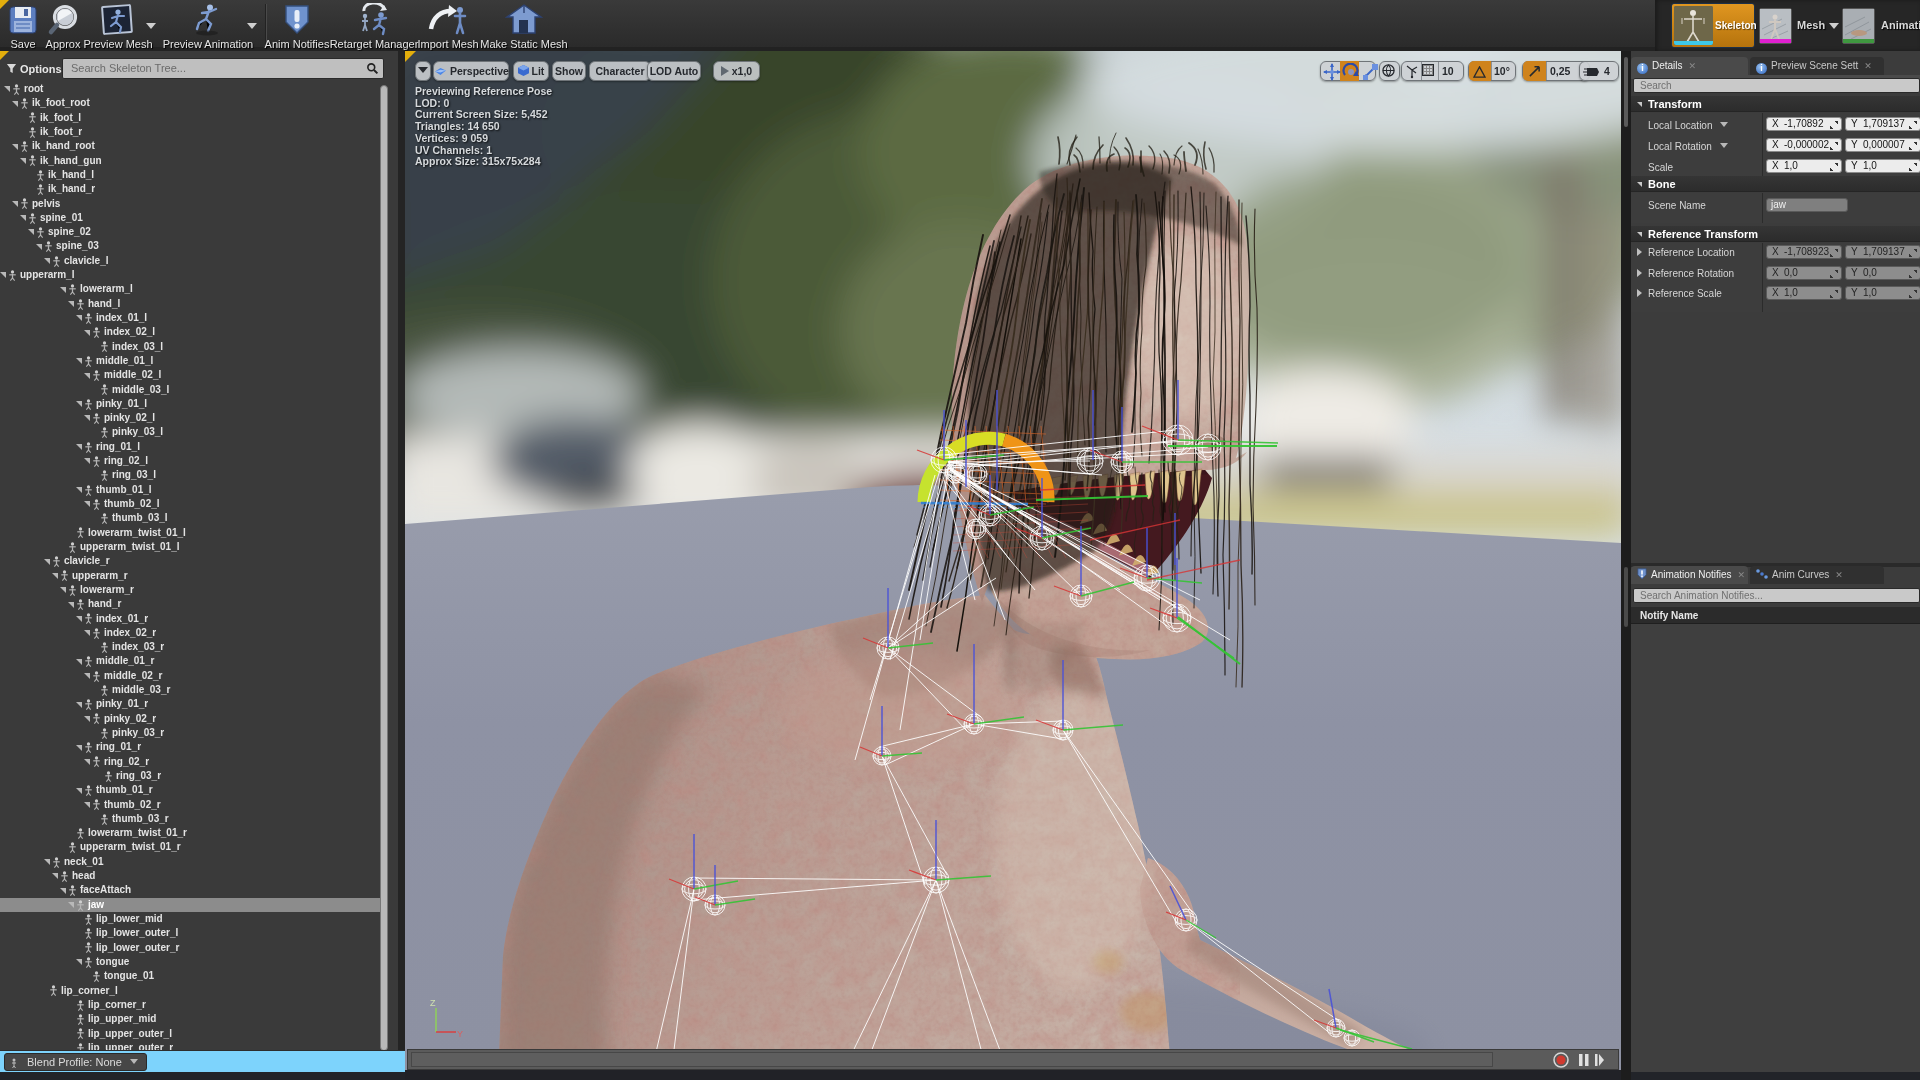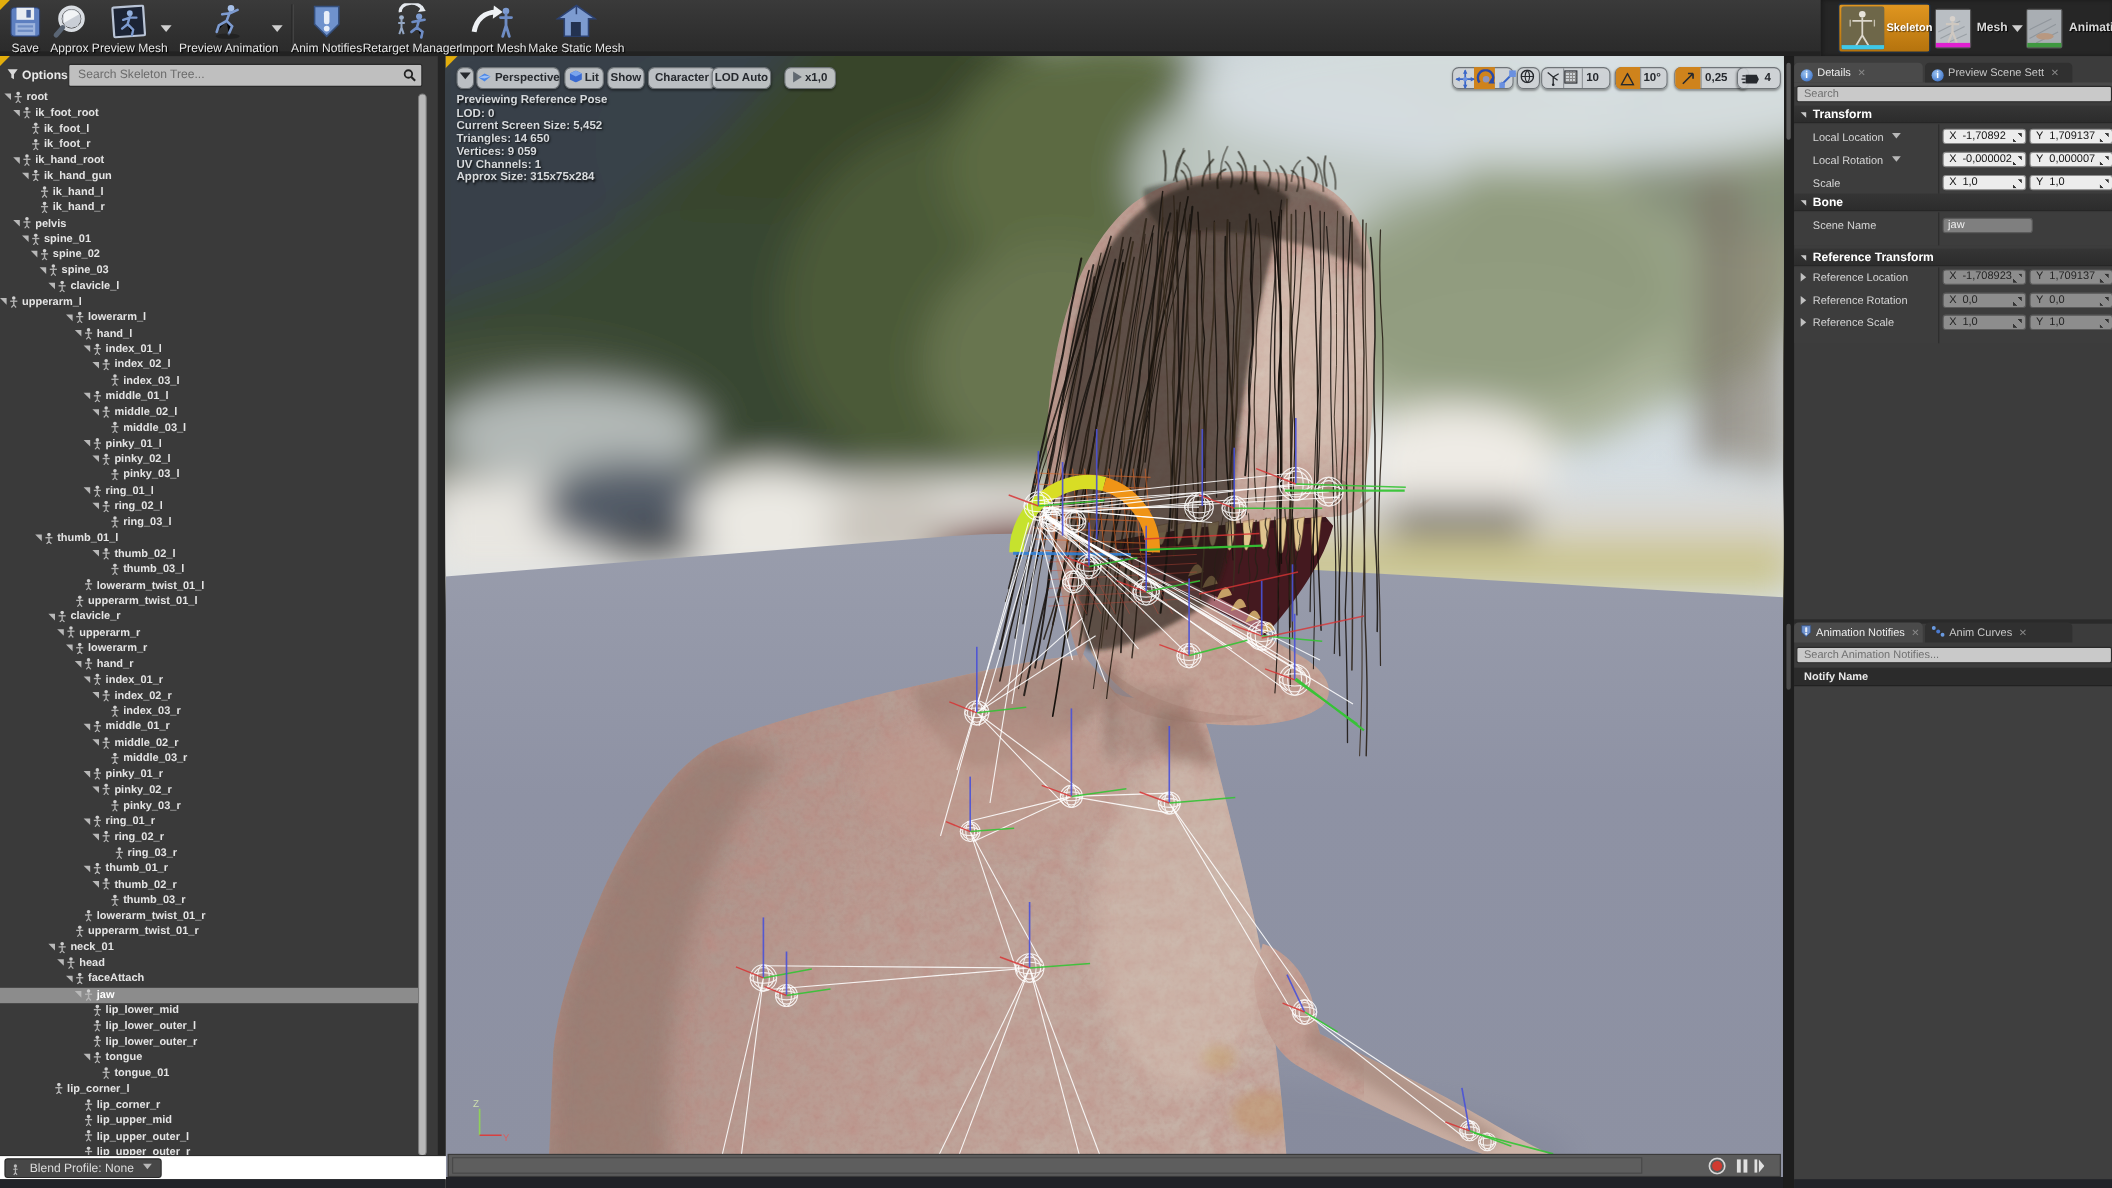--- a/index.html
+++ b/index.html
@@ -26,21 +26,21 @@
 #optbtn{position:absolute;left:6px;top:8px;height:20px;color:#e8e8e8;font-size:11px;font-weight:bold;line-height:20px}
 #treesearch{position:absolute;left:62px;top:7px;width:322px;height:21px;background:#bfbfbf;border:1px solid #2a2a2a;border-radius:2px;color:#6b6b6b;font-size:11px;line-height:19px;padding-left:8px}
 #treesearch .mag{position:absolute;right:4px;top:3px}
 #tree{position:absolute;left:0;top:31px;width:386px;height:969px;overflow:hidden}
 .tr{position:absolute;left:0;width:386px;height:14.3px;line-height:14.5px;color:#e4e4e4;font-size:10px;font-weight:bold;white-space:nowrap}
 .tr.sel{background:#8c8c8c;color:#fff}
 .tr .ar{display:inline-block;width:0;height:0;border-top:6px solid #b8b8b8;border-left:6px solid transparent;margin-right:2px;vertical-align:middle}
 .tr .ar.empty{border-top-color:transparent}
 .tr .bi{width:9px;height:11px;vertical-align:middle;margin-right:3px}
 #lscroll{position:absolute;right:10px;top:34px;width:8px;height:966px;background:#b8b8b8;border-radius:4px;border:1px solid #777}
-#blendbar{position:absolute;left:0px;bottom:8px;width:422px;height:22px;background:#ffffff;border-top:1px solid #2d2d2d}
+#blendbar{position:absolute;left:0px;bottom:8px;width:422px;height:22px;background:#7dd3fc;border-top:1px solid #2d2d2d}
 #blendbtn{position:absolute;left:4px;top:2px;height:18px;padding:0 8px 0 22px;background:#474747;border:1px solid #2a2a2a;border-radius:3px;color:#dcdcdc;font-size:11px;line-height:17px}
 #lbottom{position:absolute;left:0;bottom:0;width:405px;height:8px;background:#222429}
 
 #viewport{position:absolute;left:405px;top:51px;width:1216px;height:1029px;overflow:hidden}
 #vp{position:absolute;left:0;top:0}
 #viewport .corner{position:absolute;left:0;top:0;width:0;height:0;border-top:11px solid #e3ae0c;border-right:11px solid transparent;z-index:9}
 .ws{fill:none;stroke:#ffffff;stroke-width:1;opacity:0.85}
 .wl{stroke:#ffffff;stroke-width:1;opacity:0.88;fill:none}
 .vbtn{position:absolute;top:10px;height:20px;white-space:nowrap;background:rgba(205,208,212,0.88);border:1px solid #6f7478;border-radius:6px;color:#26292e;font-size:10.5px;font-weight:bold;line-height:18px;text-align:center;z-index:8;box-shadow:0 1px 2px rgba(0,0,0,0.35)}
 #vpinfo{position:absolute;left:10px;top:35px;color:#d6d9dc;font-size:10.5px;line-height:11.7px;text-shadow:1px 1px 2px rgba(0,0,0,0.8);z-index:8;font-weight:bold}
@@ -239,21 +239,21 @@
           </svg><span>pinky_03_l</span></div>
 <div class="tr" style="top:357.8px;padding-left:76px"><span class="ar"></span><svg class="bi" viewBox="0 0 10 12">
             <use href="#bone"></use>
           </svg><span>ring_01_l</span></div>
 <div class="tr" style="top:372.1px;padding-left:84px"><span class="ar"></span><svg class="bi" viewBox="0 0 10 12">
             <use href="#bone"></use>
           </svg><span>ring_02_l</span></div>
 <div class="tr" style="top:386.4px;padding-left:92px"><span class="ar empty"></span><svg class="bi" viewBox="0 0 10 12">
             <use href="#bone"></use>
           </svg><span>ring_03_l</span></div>
-<div class="tr" style="top:400.7px;padding-left:32px"><span class="ar"></span><svg class="bi" viewBox="0 0 10 12">
+<div class="tr" style="top:400.7px;padding-left:76px"><span class="ar"></span><svg class="bi" viewBox="0 0 10 12">
             <use href="#bone"></use>
           </svg><span>thumb_01_l</span></div>
 <div class="tr" style="top:415.0px;padding-left:84px"><span class="ar"></span><svg class="bi" viewBox="0 0 10 12">
             <use href="#bone"></use>
           </svg><span>thumb_02_l</span></div>
 <div class="tr" style="top:429.3px;padding-left:92px"><span class="ar empty"></span><svg class="bi" viewBox="0 0 10 12">
             <use href="#bone"></use>
           </svg><span>thumb_03_l</span></div>
 <div class="tr" style="top:443.6px;padding-left:68px"><span class="ar empty"></span><svg class="bi" viewBox="0 0 10 12">
             <use href="#bone"></use>

